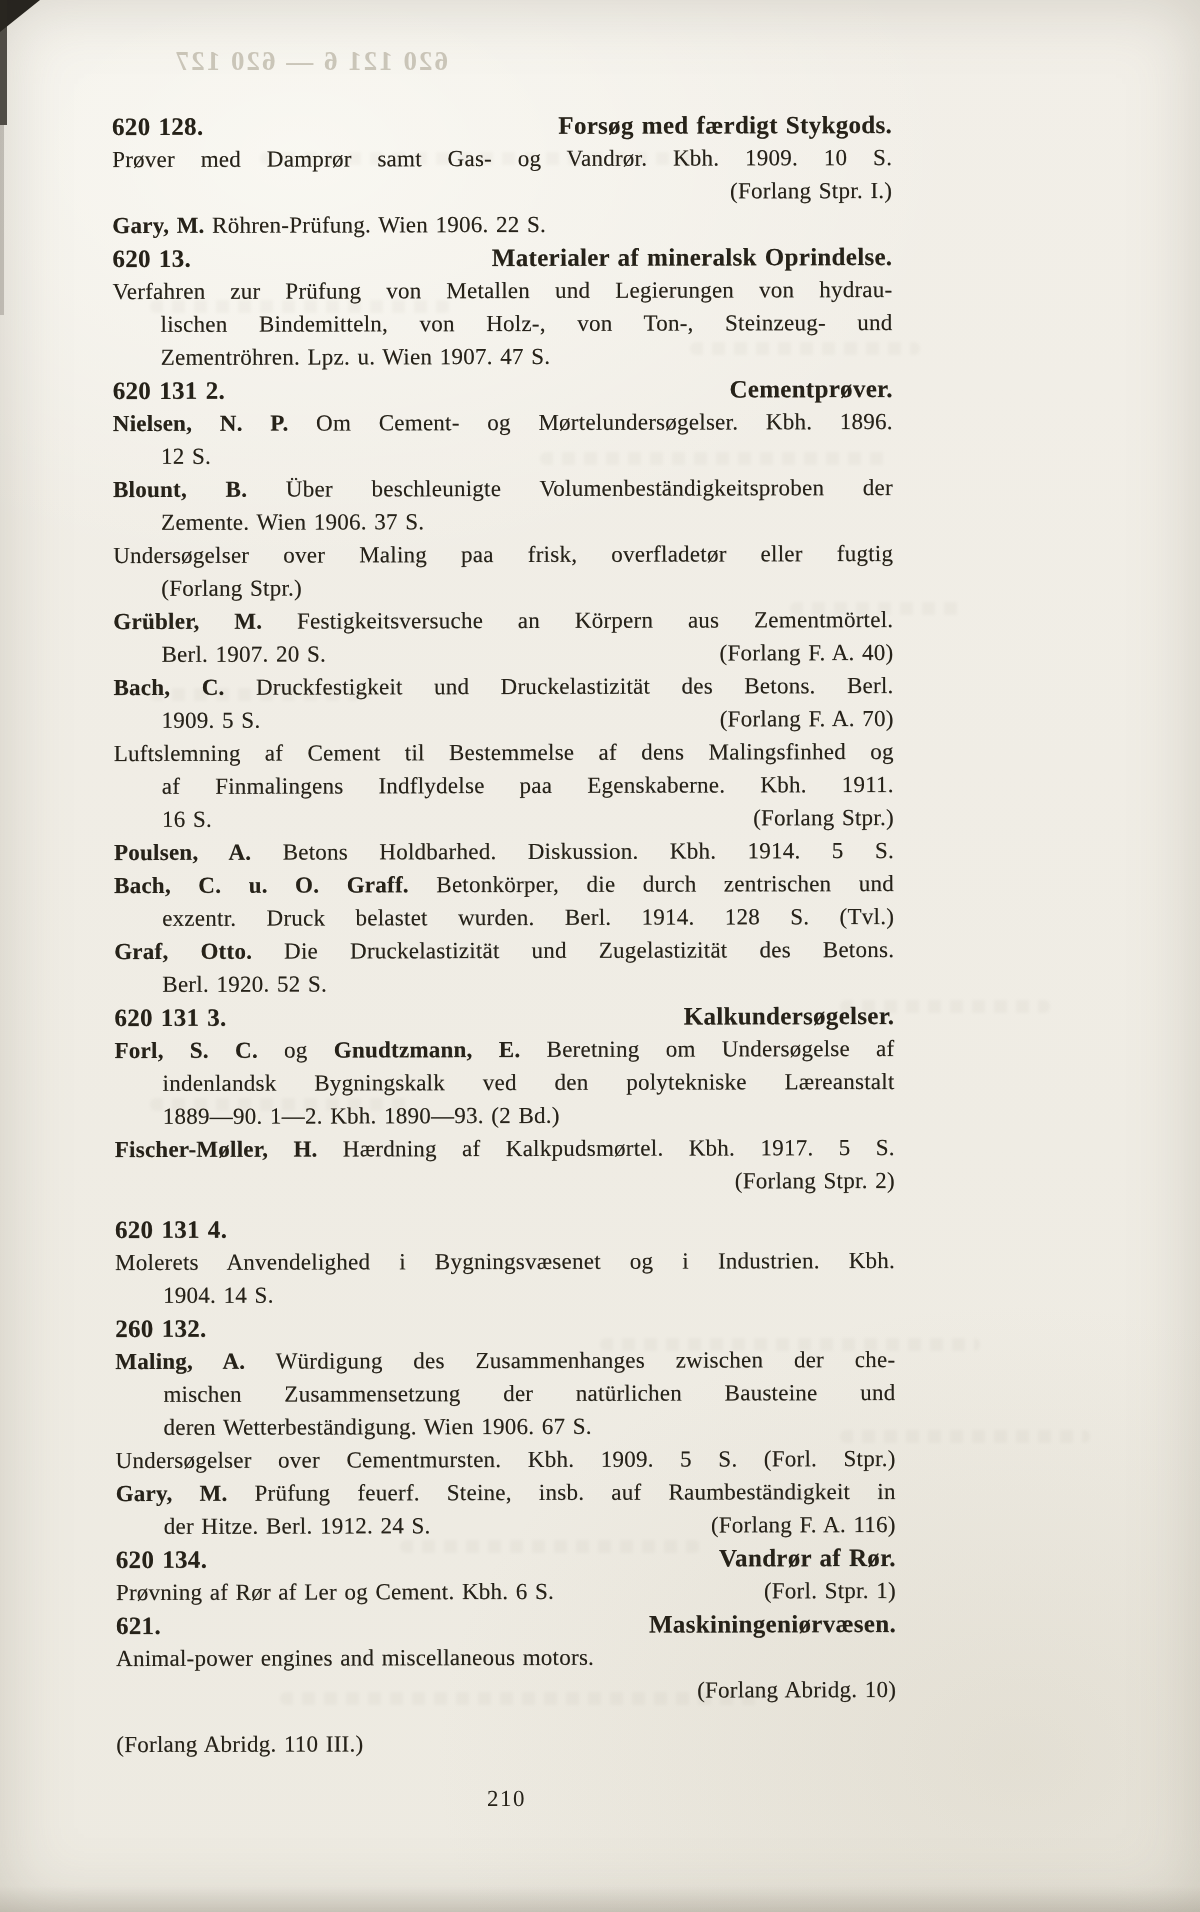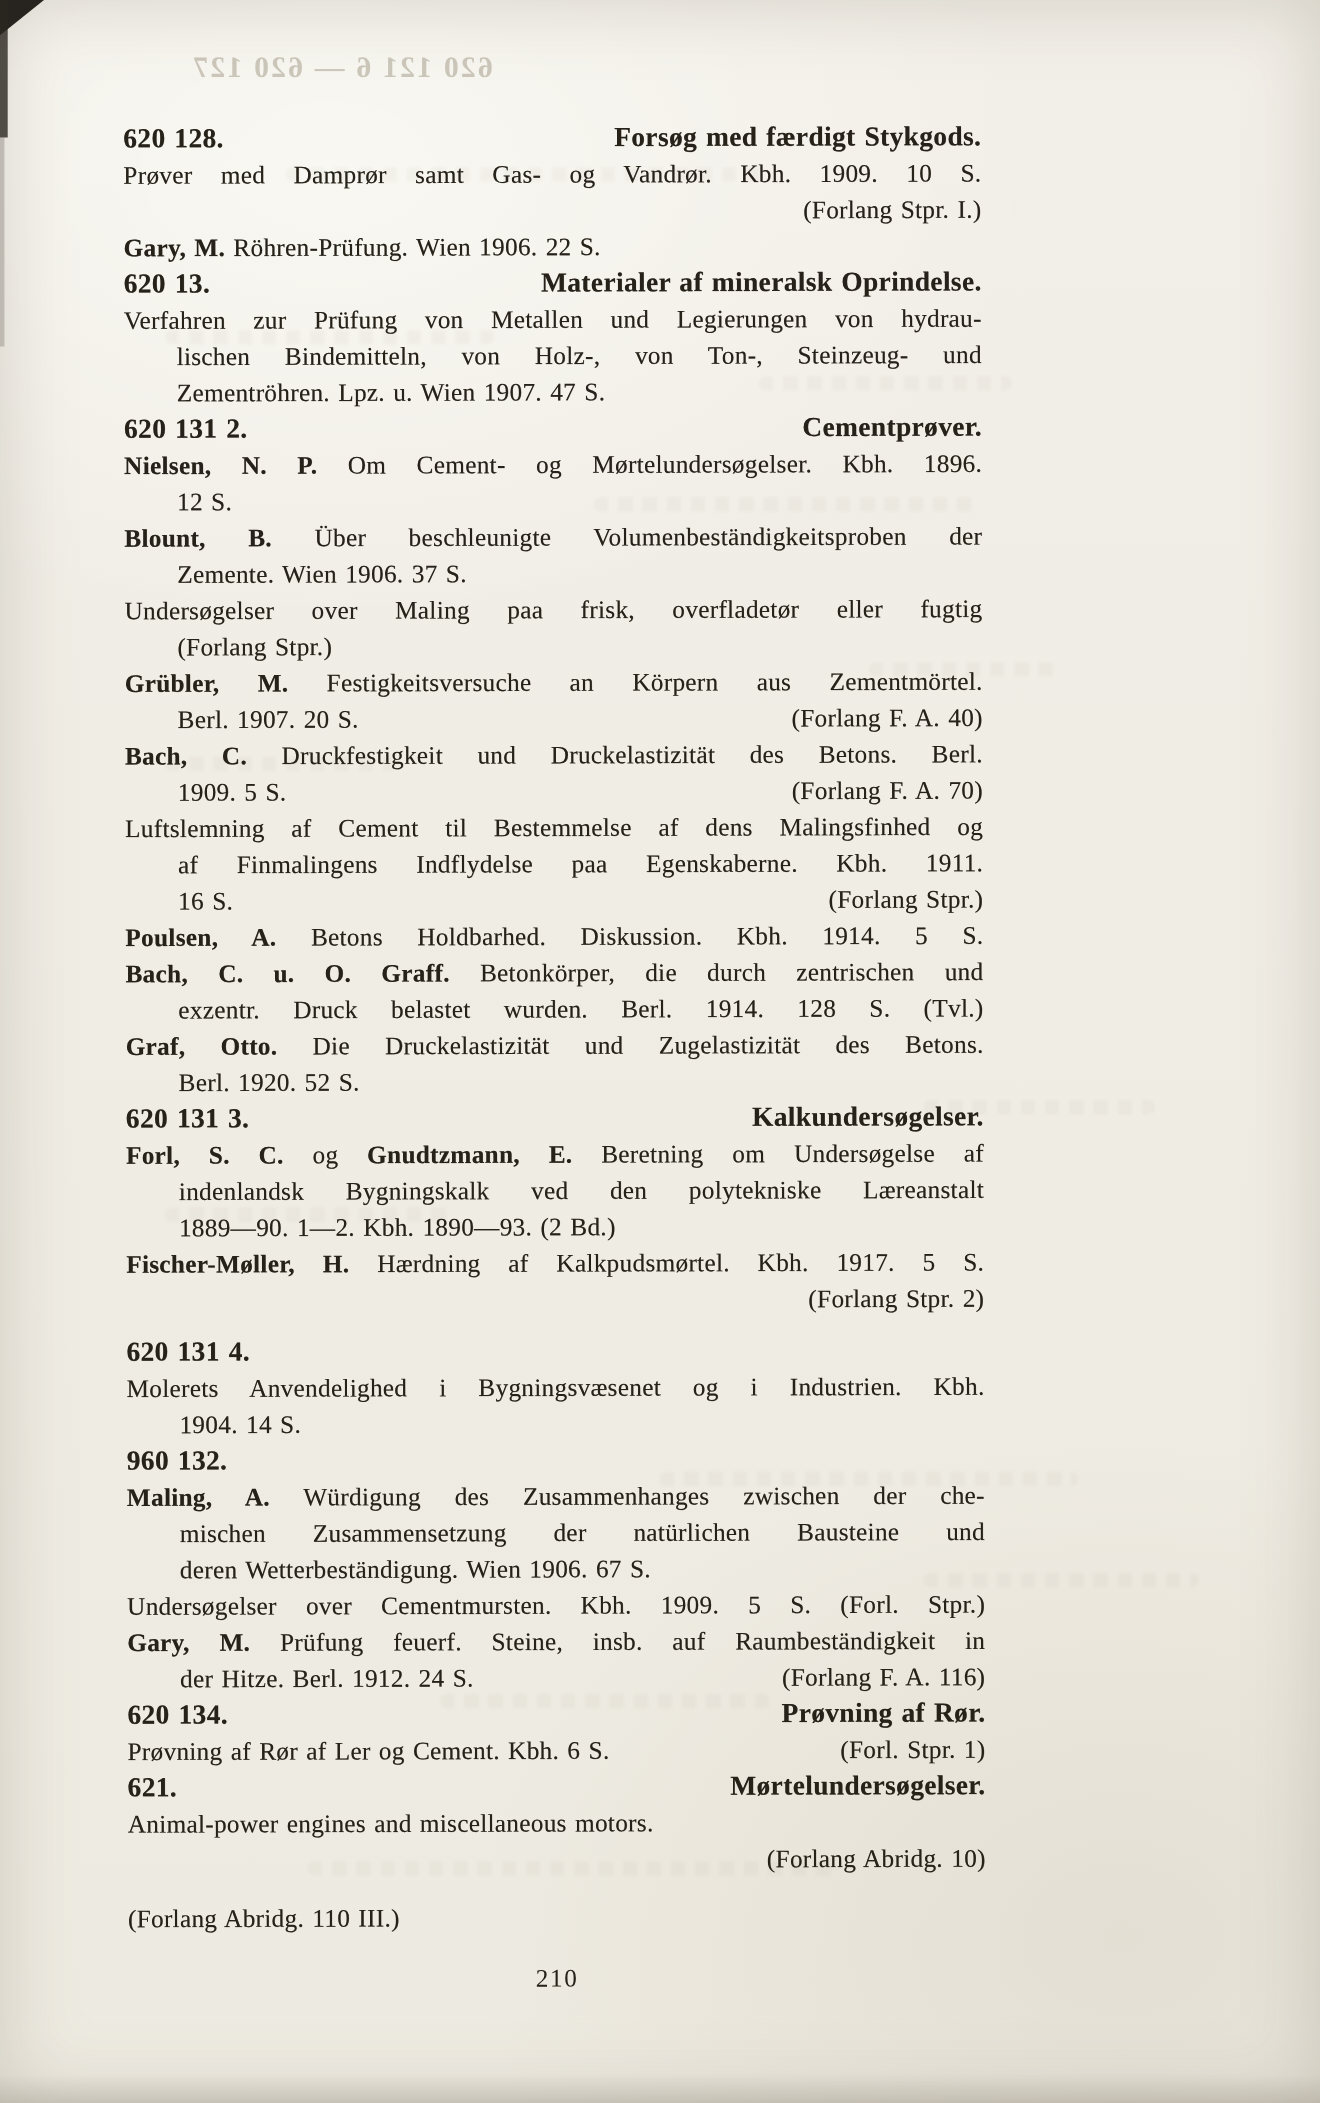--- a/index.html
+++ b/index.html
@@ -177,49 +177,49 @@
       <div class="line body indent"><span class="left"><span>1889—90. 1—2. Kbh. 1890—93. (2 Bd.)</span></span></div>
       <div class="line body justify">
         <span class="left"><span class="b">Fischer-Møller, H.</span><span> Hærdning af Kalkpudsmørtel. Kbh. 1917. 5 S.</span></span>
       </div>
       <div class="line body right-only"><span class="right">(Forlang Stpr. 2)</span></div>
       <div class="line section" style="margin-top: 14px;"><span class="left"><span class="b">620 131 4.</span></span></div>
       <div class="line body justify">
         <span class="left"><span>Molerets Anvendelighed i Bygningsvæsenet og i Industrien. Kbh.</span></span>
       </div>
       <div class="line body indent"><span class="left"><span>1904. 14 S.</span></span></div>
-      <div class="line section"><span class="left"><span class="b">960 132.</span></span></div>
+      <div class="line section"><span class="left"><span class="b">260 132.</span></span></div>
       <div class="line body justify">
         <span class="left"><span class="b">Maling, A.</span><span> Würdigung des Zusammenhanges zwischen der che-</span></span>
       </div>
       <div class="line body indent justify">
         <span class="left"><span>mischen Zusammensetzung der natürlichen Bausteine und</span></span>
       </div>
       <div class="line body indent"><span class="left"><span>deren Wetterbeständigung. Wien 1906. 67 S.</span></span></div>
       <div class="line body justify">
         <span class="left"><span>Undersøgelser over Cementmursten. Kbh. 1909. 5 S. (Forl. Stpr.)</span></span>
       </div>
       <div class="line body justify">
         <span class="left"><span class="b">Gary, M.</span><span> Prüfung feuerf. Steine, insb. auf Raumbeständigkeit in</span></span>
       </div>
       <div class="line body indent split">
         <span class="left"><span>der Hitze. Berl. 1912. 24 S.</span></span>
         <span class="right">(Forlang F. A. 116)</span>
       </div>
       <div class="line section split">
         <span class="left"><span class="b">620 134.</span></span>
-        <span class="right b">Prøvning af Rør.</span>
+        <span class="right b">Vandrør af Rør.</span>
       </div>
       <div class="line body split">
         <span class="left"><span>Prøvning af Rør af Ler og Cement. Kbh. 6 S.</span></span>
         <span class="right">(Forl. Stpr. 1)</span>
       </div>
       <div class="line section split">
         <span class="left"><span class="b">621.</span></span>
-        <span class="right b">Mørtelundersøgelser.</span>
+        <span class="right b">Maskiningeniørvæsen.</span>
       </div>
       <div class="line body"><span class="left"><span>Animal-power engines and miscellaneous motors.</span></span></div>
       <div class="line body right-only"><span class="right">(Forlang Abridg. 10)</span></div>
       <div class="line body split" style="margin-top: 20px;">
         <span class="right">(Forlang Abridg. 110 III.)</span>
       </div>
       <div class="page-number">210</div>
   </div>
 
 </div>

